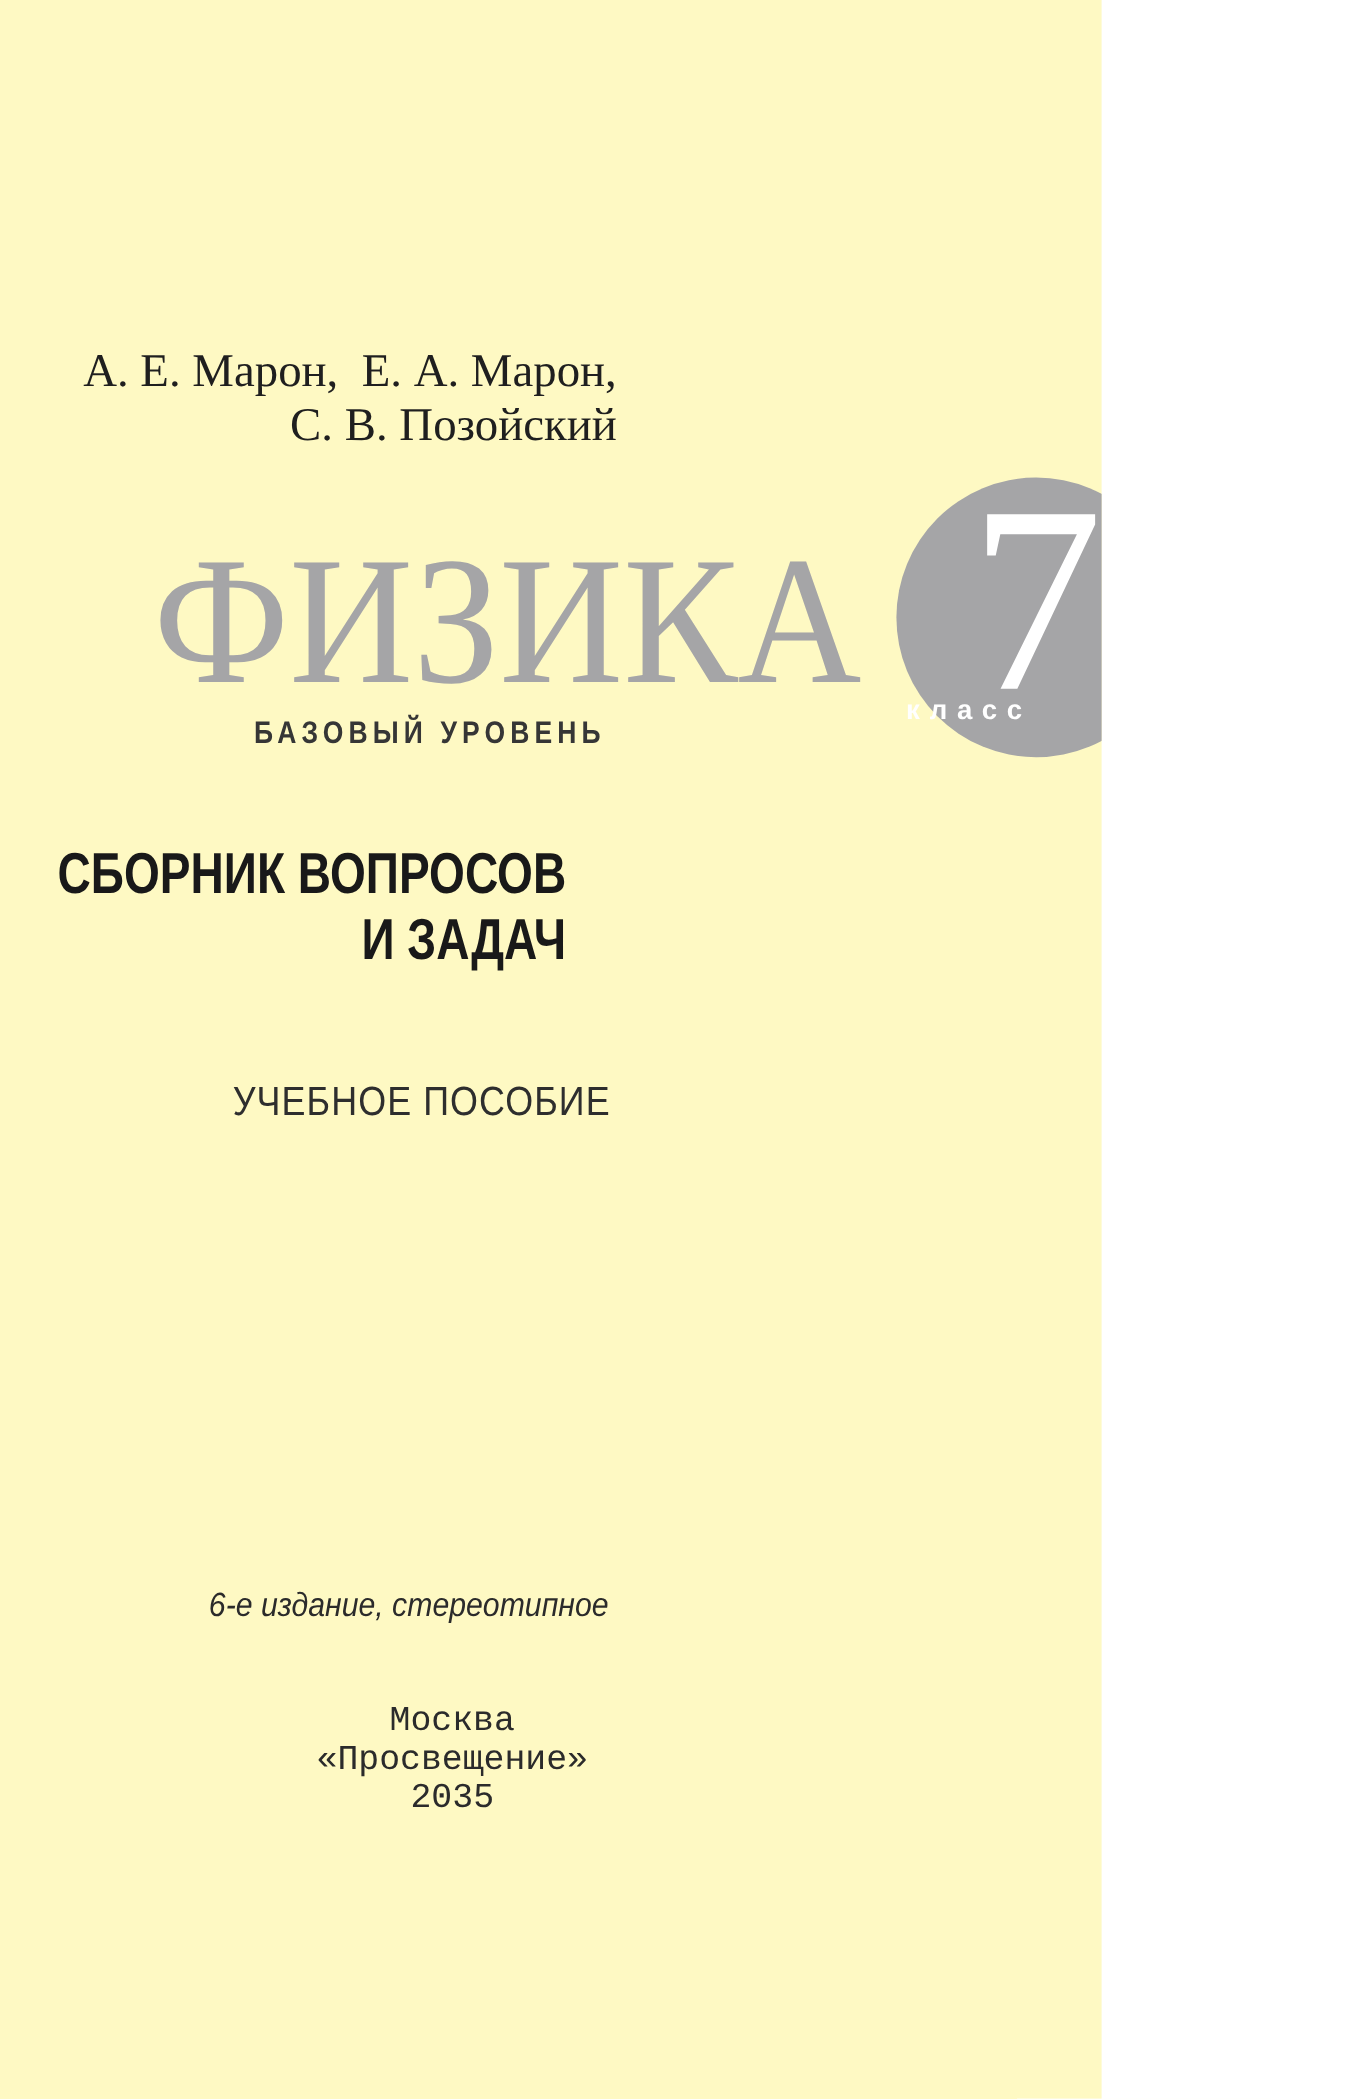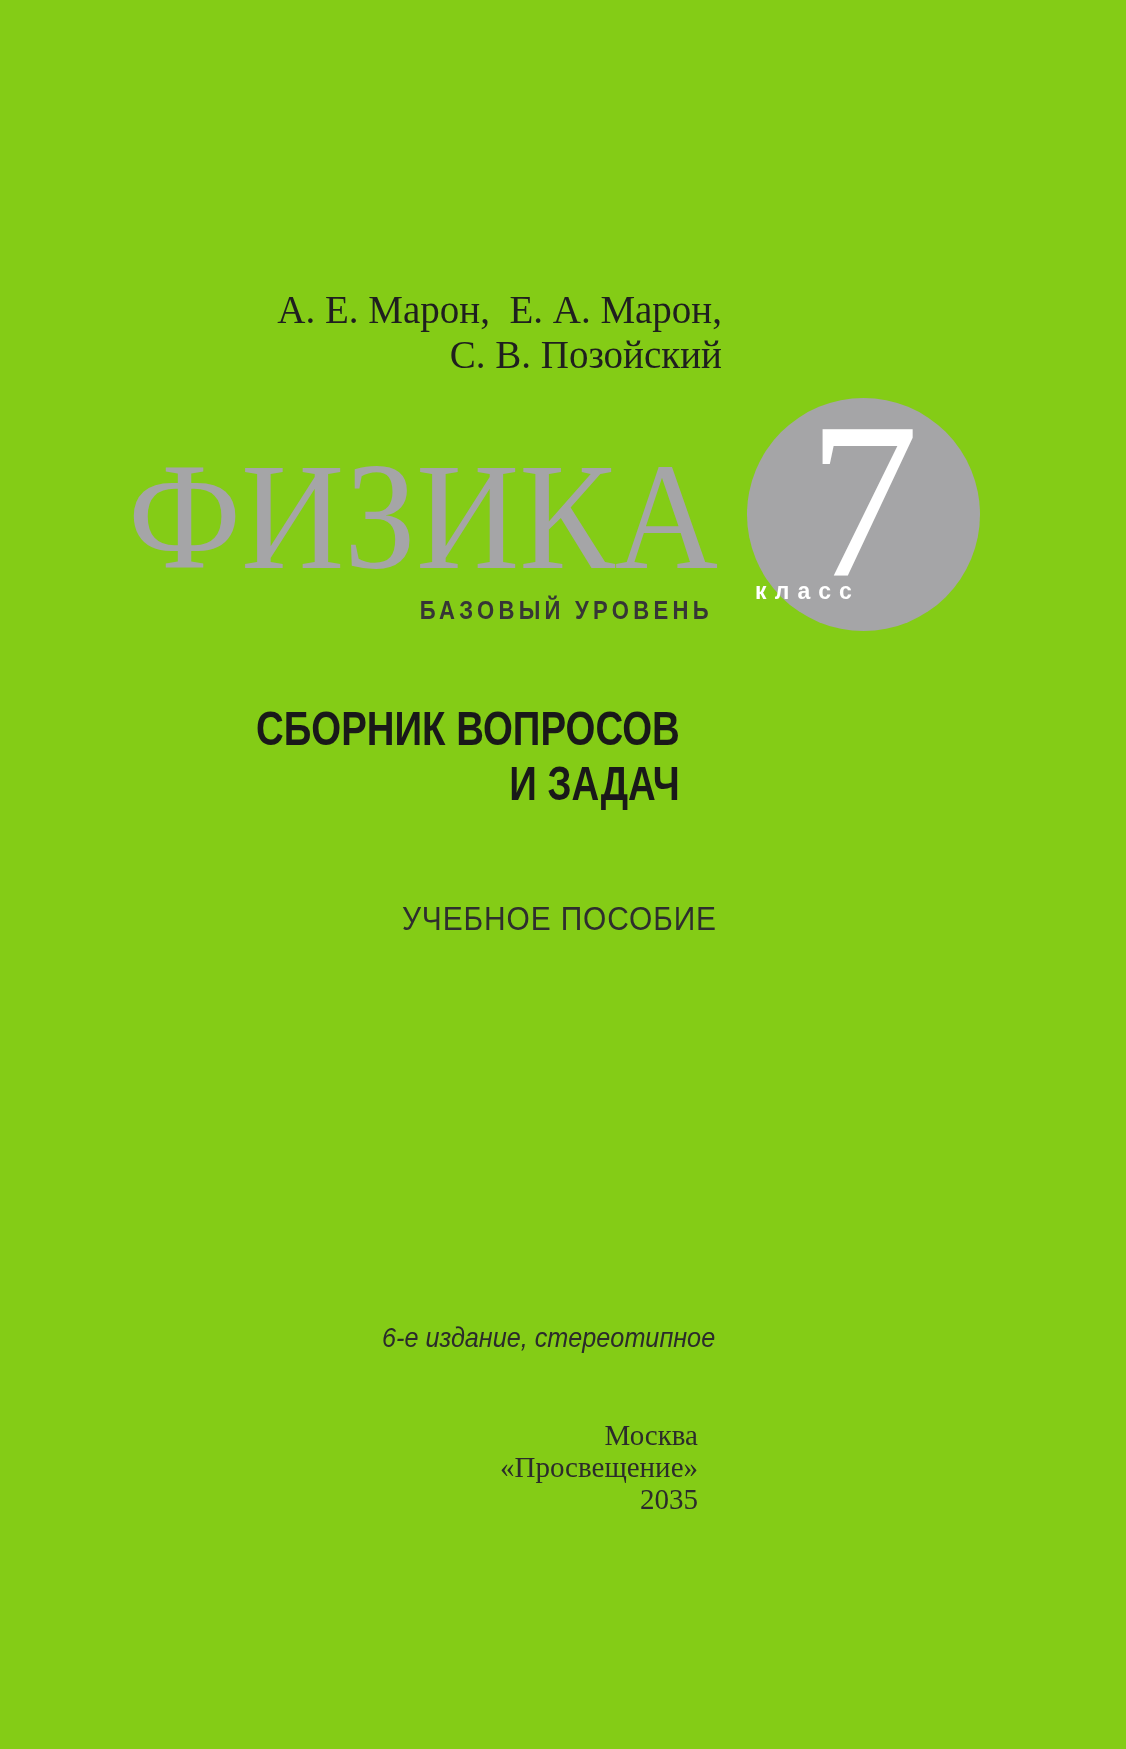--- a/index.html
+++ b/index.html
@@ -2,23 +2,23 @@
 <html><head>
 <meta charset="utf-8">
 <style>
   html, body {
     margin: 0;
     padding: 0;
     background: #ffffff;
   }
   .page {
     position: relative;
-    width: 1126px;
+    width: 918px;
     height: 1749px;
-    background: #84cc16;
+    background: #fef9c3;
     overflow: hidden;
     font-family: "Liberation Sans", sans-serif;
   }
 
   
   .authors {
     position: absolute;
     top: 287px;
     right: 404px;
     text-align: right;
@@ -135,22 +135,22 @@
     color: #2b2b2b;
     transform: scaleX(0.9);
     transform-origin: right center;
   }
 
   
   .imprint {
     position: absolute;
     right: 428px;
     top: 1419px;
-    text-align: right;
-    font-family: Liberation Serif, serif;
+    text-align: center;
+    font-family: Liberation Mono, monospace;
     font-size: 29px;
     line-height: 32px;
     color: #2b2b2b;
   }
   .imprint .line { display: block; }
 </style>
 </head>
 <body>
 
 <div class="page">

